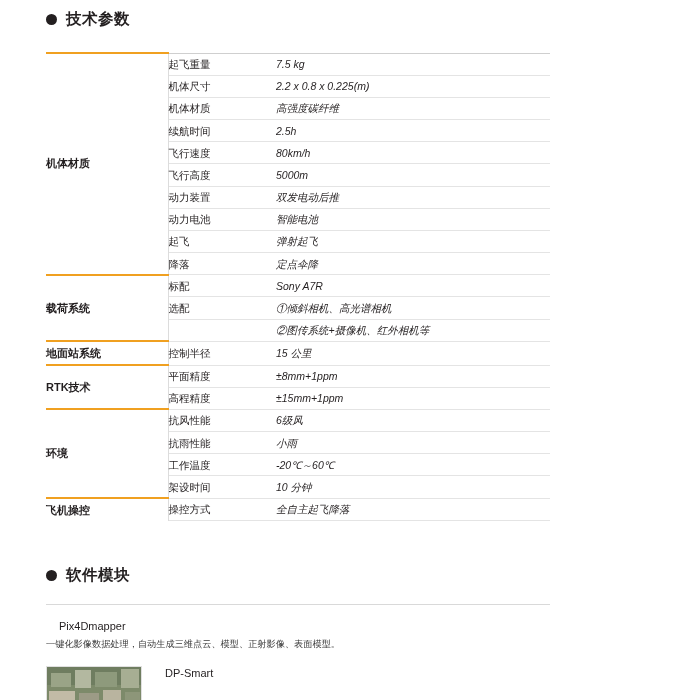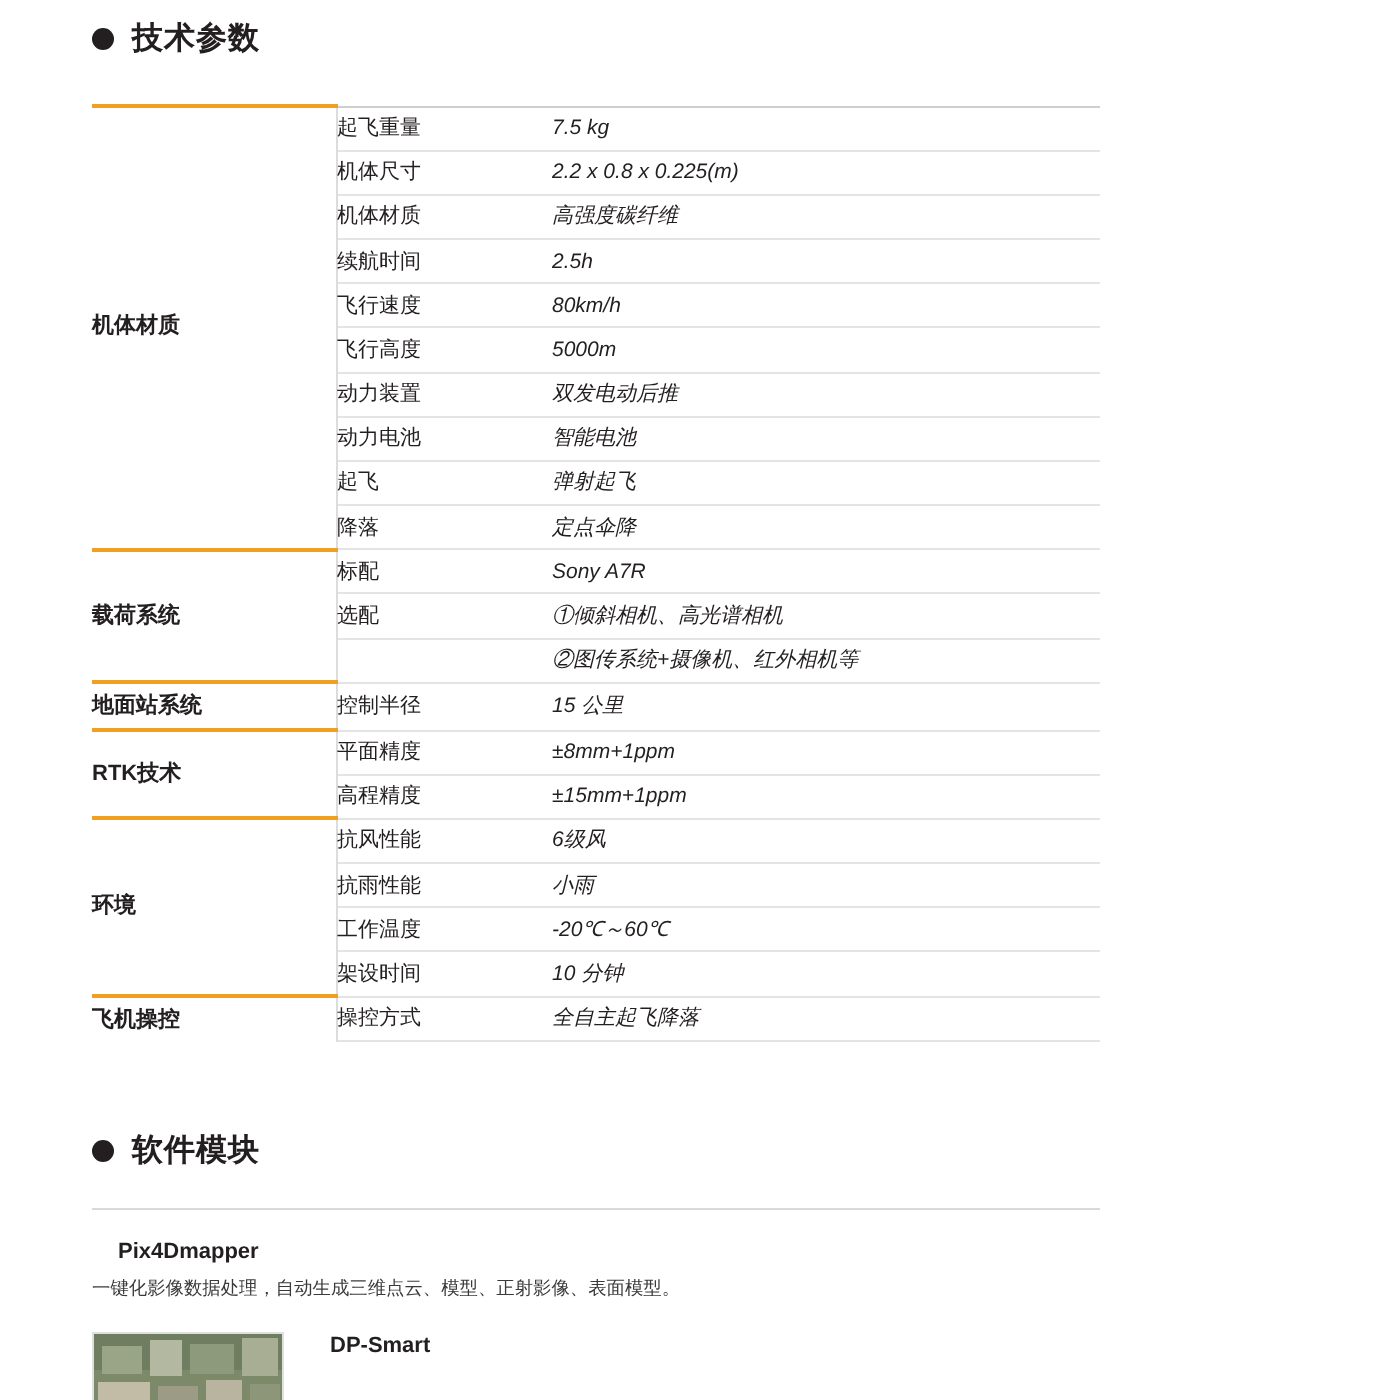--- a/index.html
+++ b/index.html
@@ -110,21 +110,21 @@
     height: 64px;
     flex: none;
     border: 1px solid #e0e0e0;
     overflow: hidden;
     position: relative;
     background: #f2f2f2;
   }
   .soft-text { padding-top: 1px; }
   .soft-title {
     font-size: 11px;
-    font-weight: bold;
+    font-weight: normal;
     color: #231f20;
     margin-bottom: 5px;
     padding-left: 13px;
   }
   .soft-desc {
     font-size: 9.2px;
     line-height: 1.55;
     color: #3a3a3a;
   }
 

